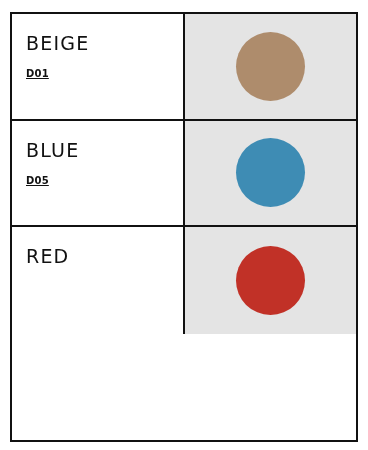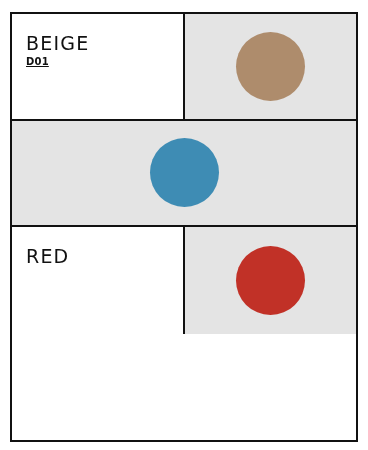--- a/index.html
+++ b/index.html
@@ -57,21 +57,21 @@
     white-space: nowrap;
   }
 
   .color-code {
     font-family: "DejaVu Sans", "Liberation Sans", sans-serif;
     font-size: 10px;
     line-height: 13px;
     font-weight: 700;
     letter-spacing: 0.2px;
     color: #111111;
-    margin-top: 1px;
+    margin-top: 13px;
     text-decoration: underline;
   }
 
   .chip-cell {
     flex: 1 1 auto;
     box-sizing: border-box;
     background: #e4e4e4;
     display: flex;
     align-items: center;
     justify-content: center;
@@ -94,20 +94,24 @@
       <div class="color-name">BEIGE</div>
       <div class="color-code">D01</div>
     </div>
     <div class="chip-cell" style="background-color: rgb(228, 228, 228);">
       <span class="color-chip" style="background-color: rgb(174, 140, 108);"></span>
     </div>
   </div>
 
 
   <div class="swatch-row" style="border-bottom-color: rgb(17, 17, 17);">
+    <div class="label-cell" style="background-color: rgb(255, 255, 255); border-right-color: rgb(17, 17, 17);">
+      <div class="color-name">BLUE</div>
+      <div class="color-code">D05</div>
+    </div>
     <div class="chip-cell" style="background-color: rgb(228, 228, 228);">
       <span class="color-chip" style="background-color: rgb(62, 140, 180);"></span>
     </div>
   </div>
 
   <div class="swatch-row" style="border-bottom-color: rgb(17, 17, 17);">
     <div class="label-cell" style="background-color: rgb(255, 255, 255); border-right-color: rgb(17, 17, 17);">
       <div class="color-name">RED</div>
     </div>
     <div class="chip-cell" style="background-color: rgb(228, 228, 228);">

